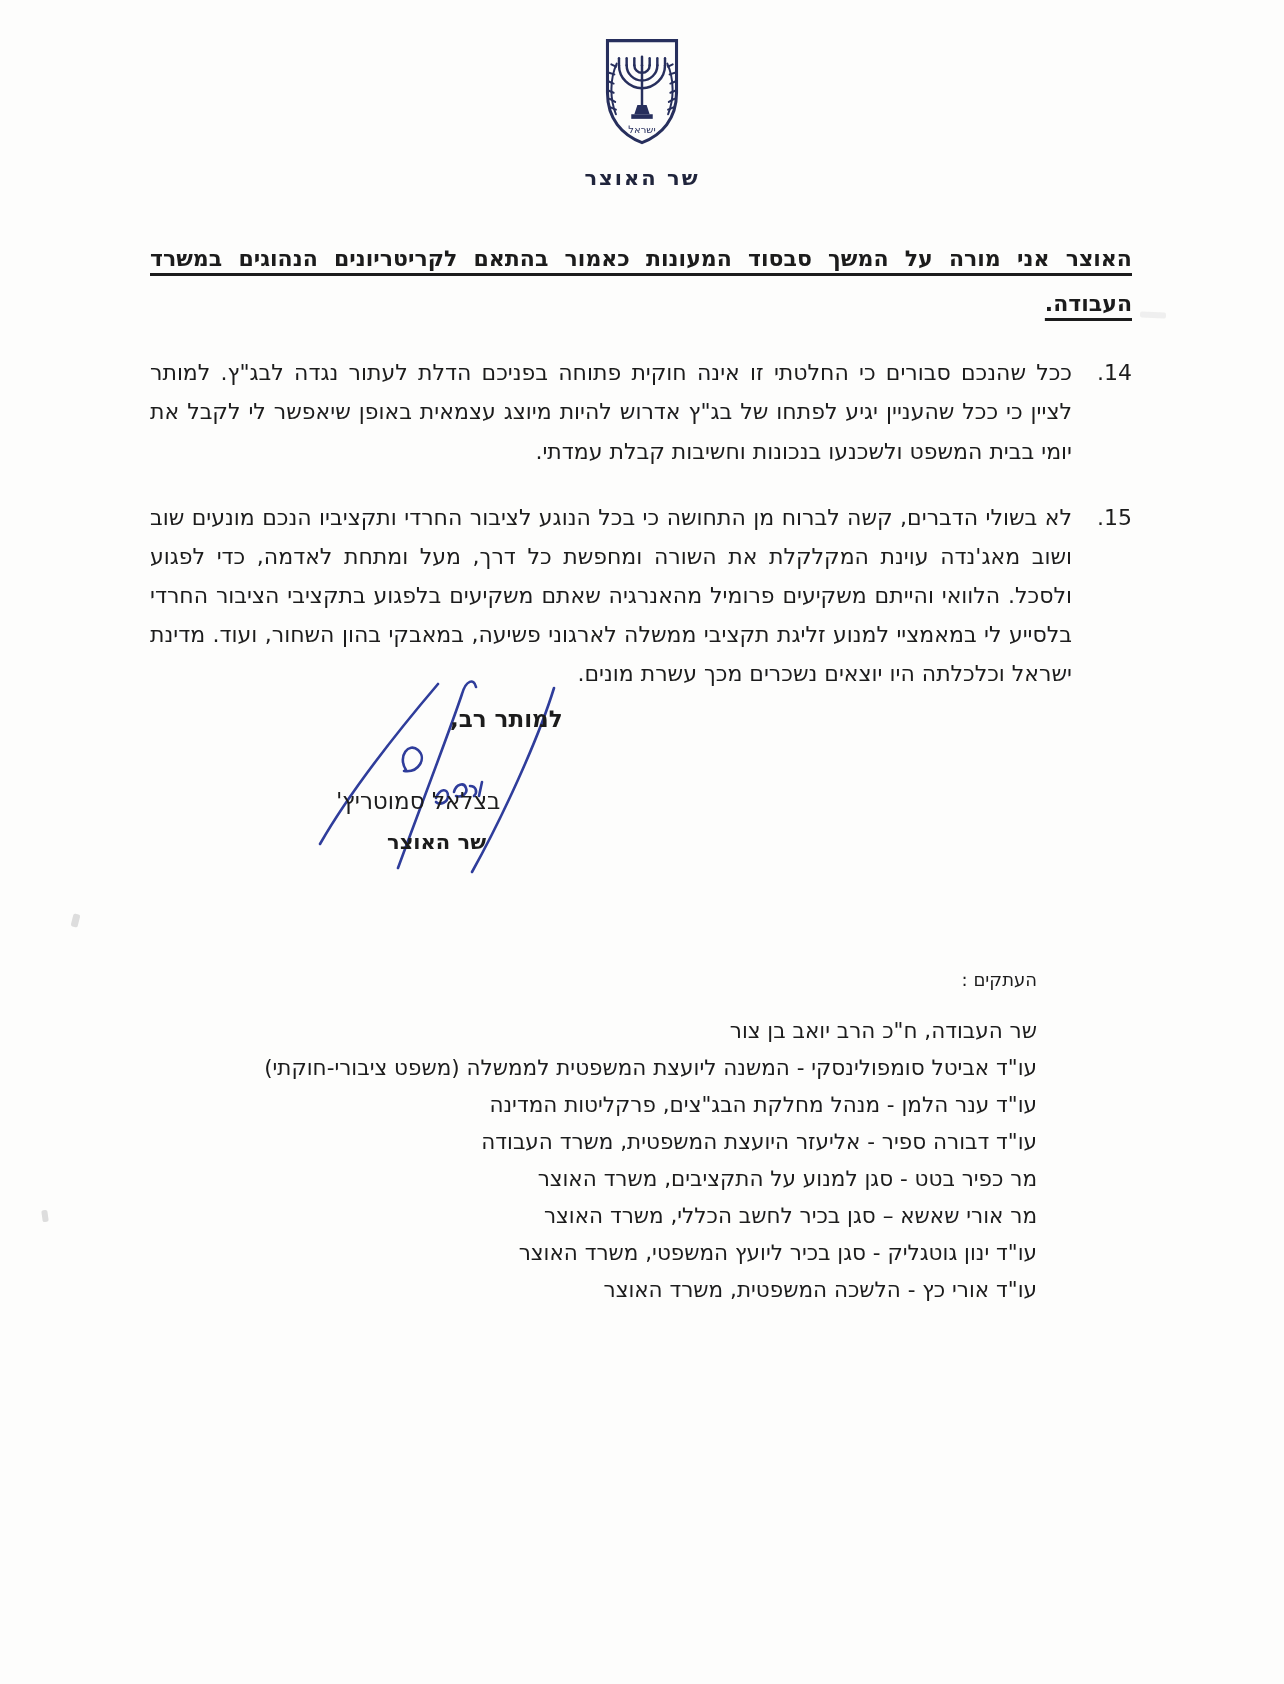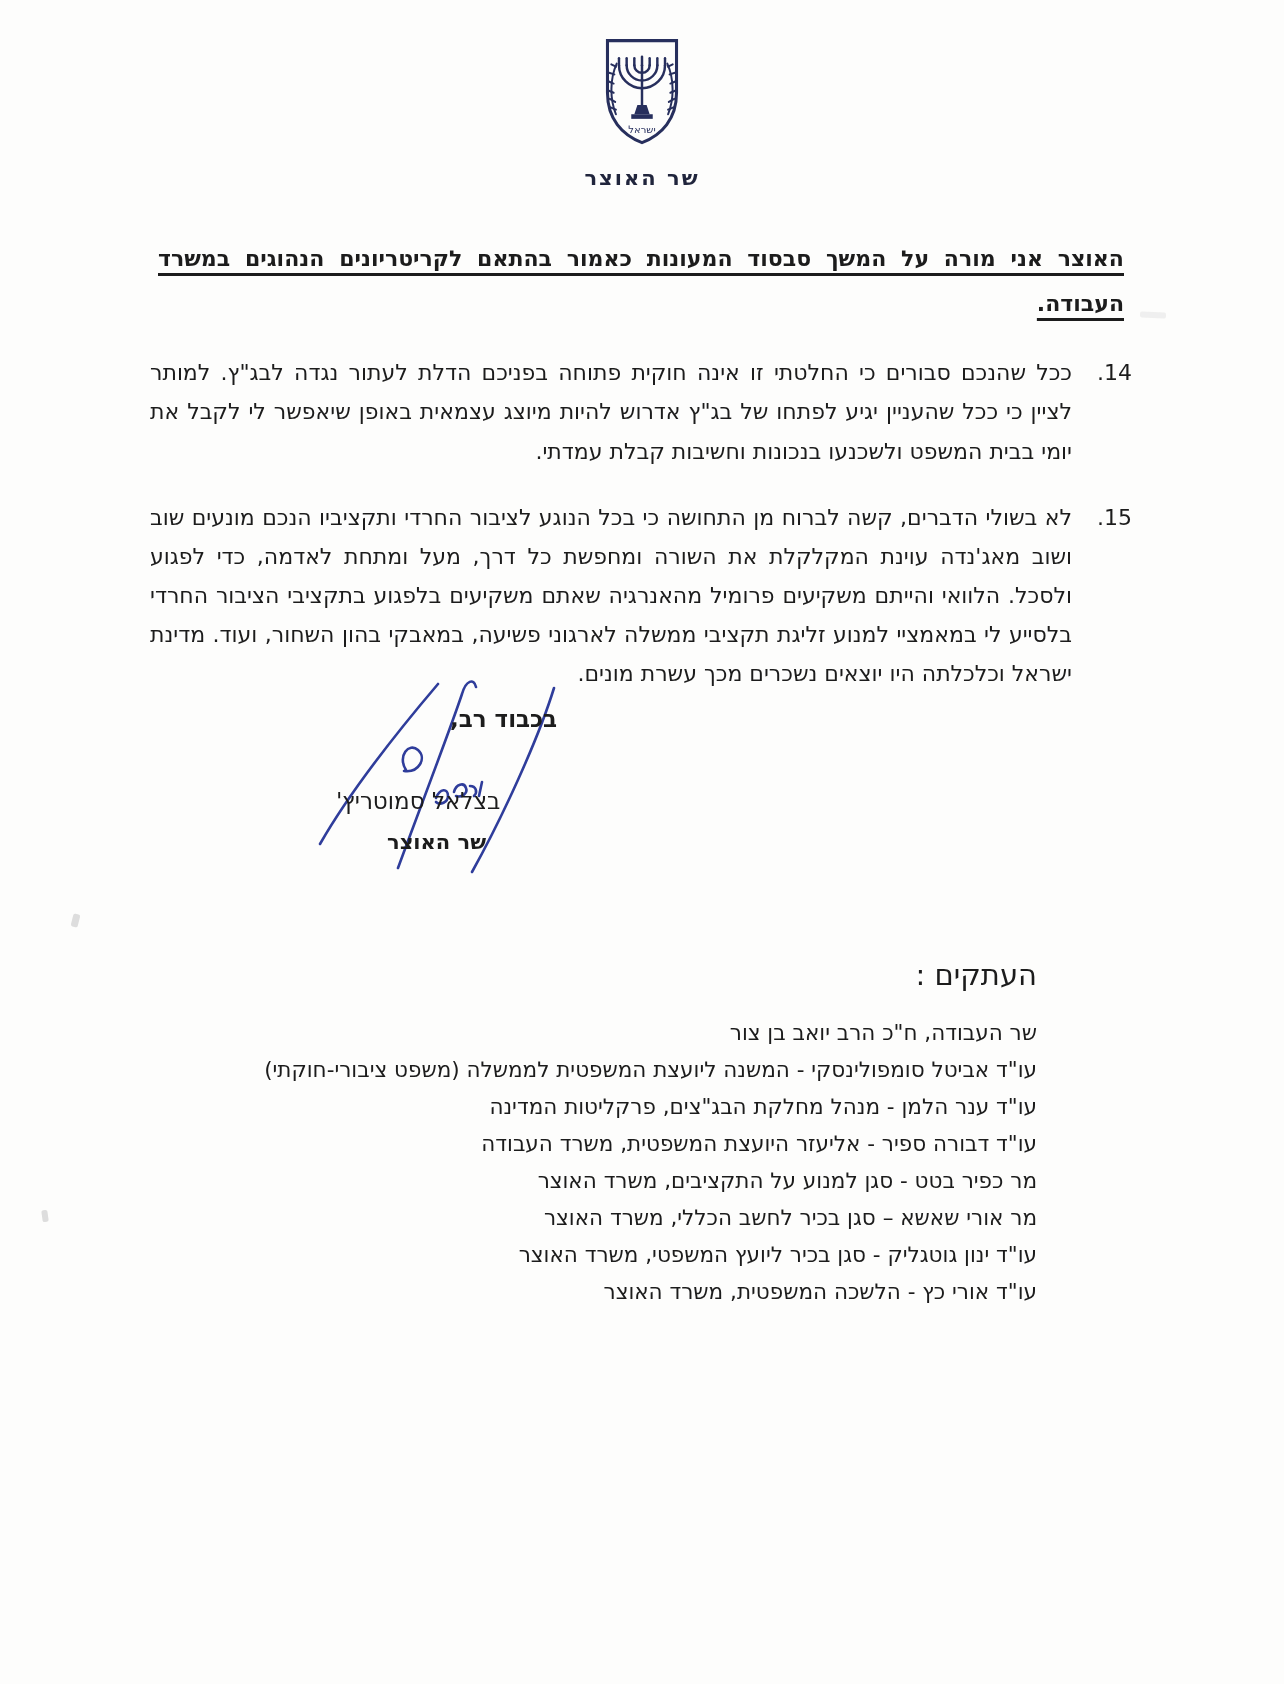--- a/index.html
+++ b/index.html
@@ -18,33 +18,33 @@
   .ministry-label{margin-top:14px;font-size:21px;font-weight:bold;letter-spacing:2px;color:#20253c;}
   
   .doc-body{margin:46px 152px 0 150px;font-size:22px;}
   .lead-heading{
     font-weight:bold;
     text-decoration:underline;
     text-decoration-thickness:2.5px;
     text-underline-offset:7px;
     line-height:2.05;
     text-align:justify;
-    margin:8px;
+    margin:0;
   }
   .numbered-item{display:flex;gap:14px;margin-top:27px;line-height:1.78;}
   .numbered-item .num{flex:0 0 46px;text-align:right;}
   .numbered-item p{margin:0;text-align:justify;flex:1 1 auto;}
   
   .sig-ink{position:absolute;top:666px;left:286px;width:292px;height:222px;pointer-events:none;}
   .sig-closing{position:absolute;top:706px;left:450px;font-size:23px;font-weight:bold;}
   .sig-name{position:absolute;top:788px;left:336px;font-size:23px;font-weight:normal;}
   .sig-title{position:absolute;top:830px;left:387px;font-size:21px;font-weight:bold;}
   
   .copies{position:absolute;top:958px;right:247px;text-align:right;}
-  .copies-label{font-size:29px;margin:0 0 22px 0;}
+  .copies-label{font-size:18px;margin:11px 0 22px 0;}
   .copies-list{list-style:none;margin:0;padding:0;font-size:21.5px;line-height:37px;}
   
   .artifact{position:absolute;background:#c8c8c8;opacity:.6;border-radius:2px;}
   .artifact.a1{left:72px;top:914px;width:7px;height:13px;transform:rotate(14deg);}
   .artifact.a2{left:42px;top:1210px;width:6px;height:12px;transform:rotate(-8deg);}
   .artifact.a3{right:118px;top:312px;width:26px;height:6px;opacity:.25;transform:rotate(3deg);}
 </style>
 </head>
 <body>
 
@@ -102,21 +102,21 @@
       <path d="M34 178 C66 122 118 58 152 18"></path>
       <path d="M112 202 C134 142 164 64 176 28 C180 14 188 12 190 21"></path>
       <path d="M268 22 C252 74 216 152 186 206"></path>
       <path d="M120 104 C111 90 123 76 132 84 C141 92 133 107 118 105"></path>
       <path d="M150 132 c4 -10 12 -10 12 -2 c0 6 -8 10 -12 6"></path>
       <path d="M168 126 c2 -8 10 -10 12 -4 c2 5 -4 10 -10 8"></path>
       <path d="M184 120 c6 0 8 6 4 10"></path>
       <path d="M196 116 l-3 14"></path>
     </g>
   </svg>
-  <div class="sig-closing">בכבוד רב,</div>
+  <div class="sig-closing">למותר רב,</div>
   <div class="sig-name">בצלאל סמוטריץ'</div>
   <div class="sig-title">שר האוצר</div>
 
   <div class="copies">
     <p class="copies-label">העתקים :</p>
     <ul class="copies-list">
       <li>שר העבודה, ח"כ הרב יואב בן צור</li>
       <li>עו"ד אביטל סומפולינסקי - המשנה ליועצת המשפטית לממשלה (משפט ציבורי-חוקתי)</li>
       <li>עו"ד ענר הלמן - מנהל מחלקת הבג"צים, פרקליטות המדינה</li>
       <li>עו"ד דבורה ספיר - אליעזר היועצת המשפטית, משרד העבודה</li>

